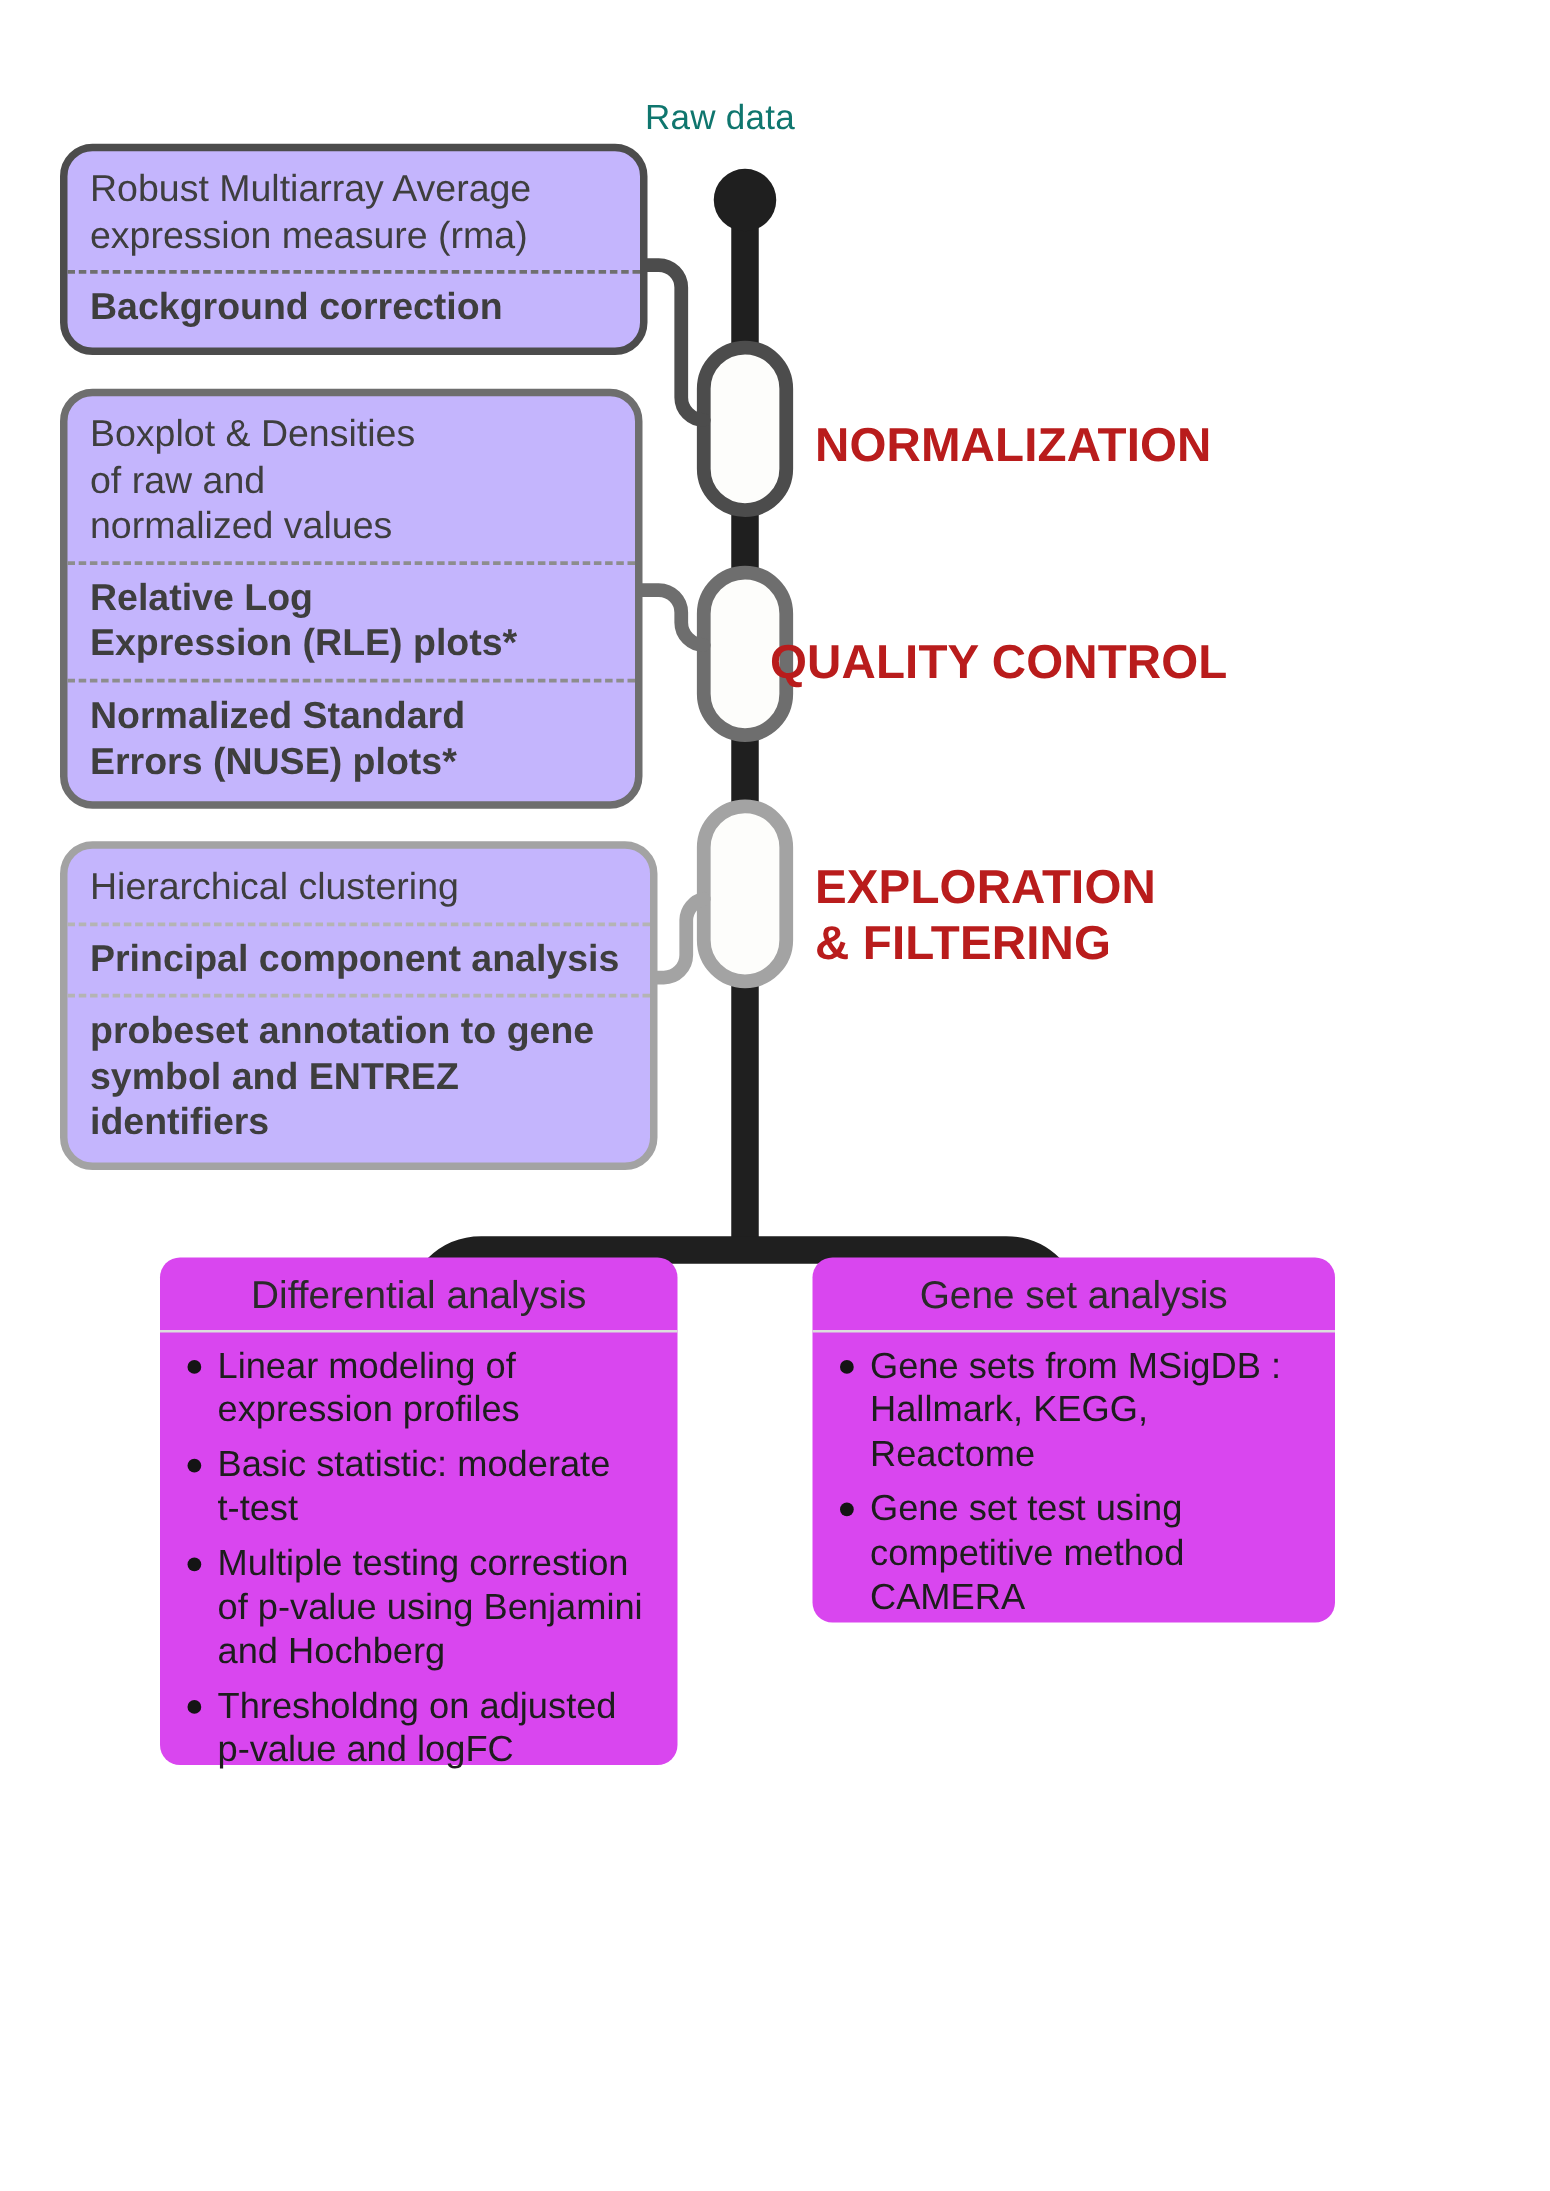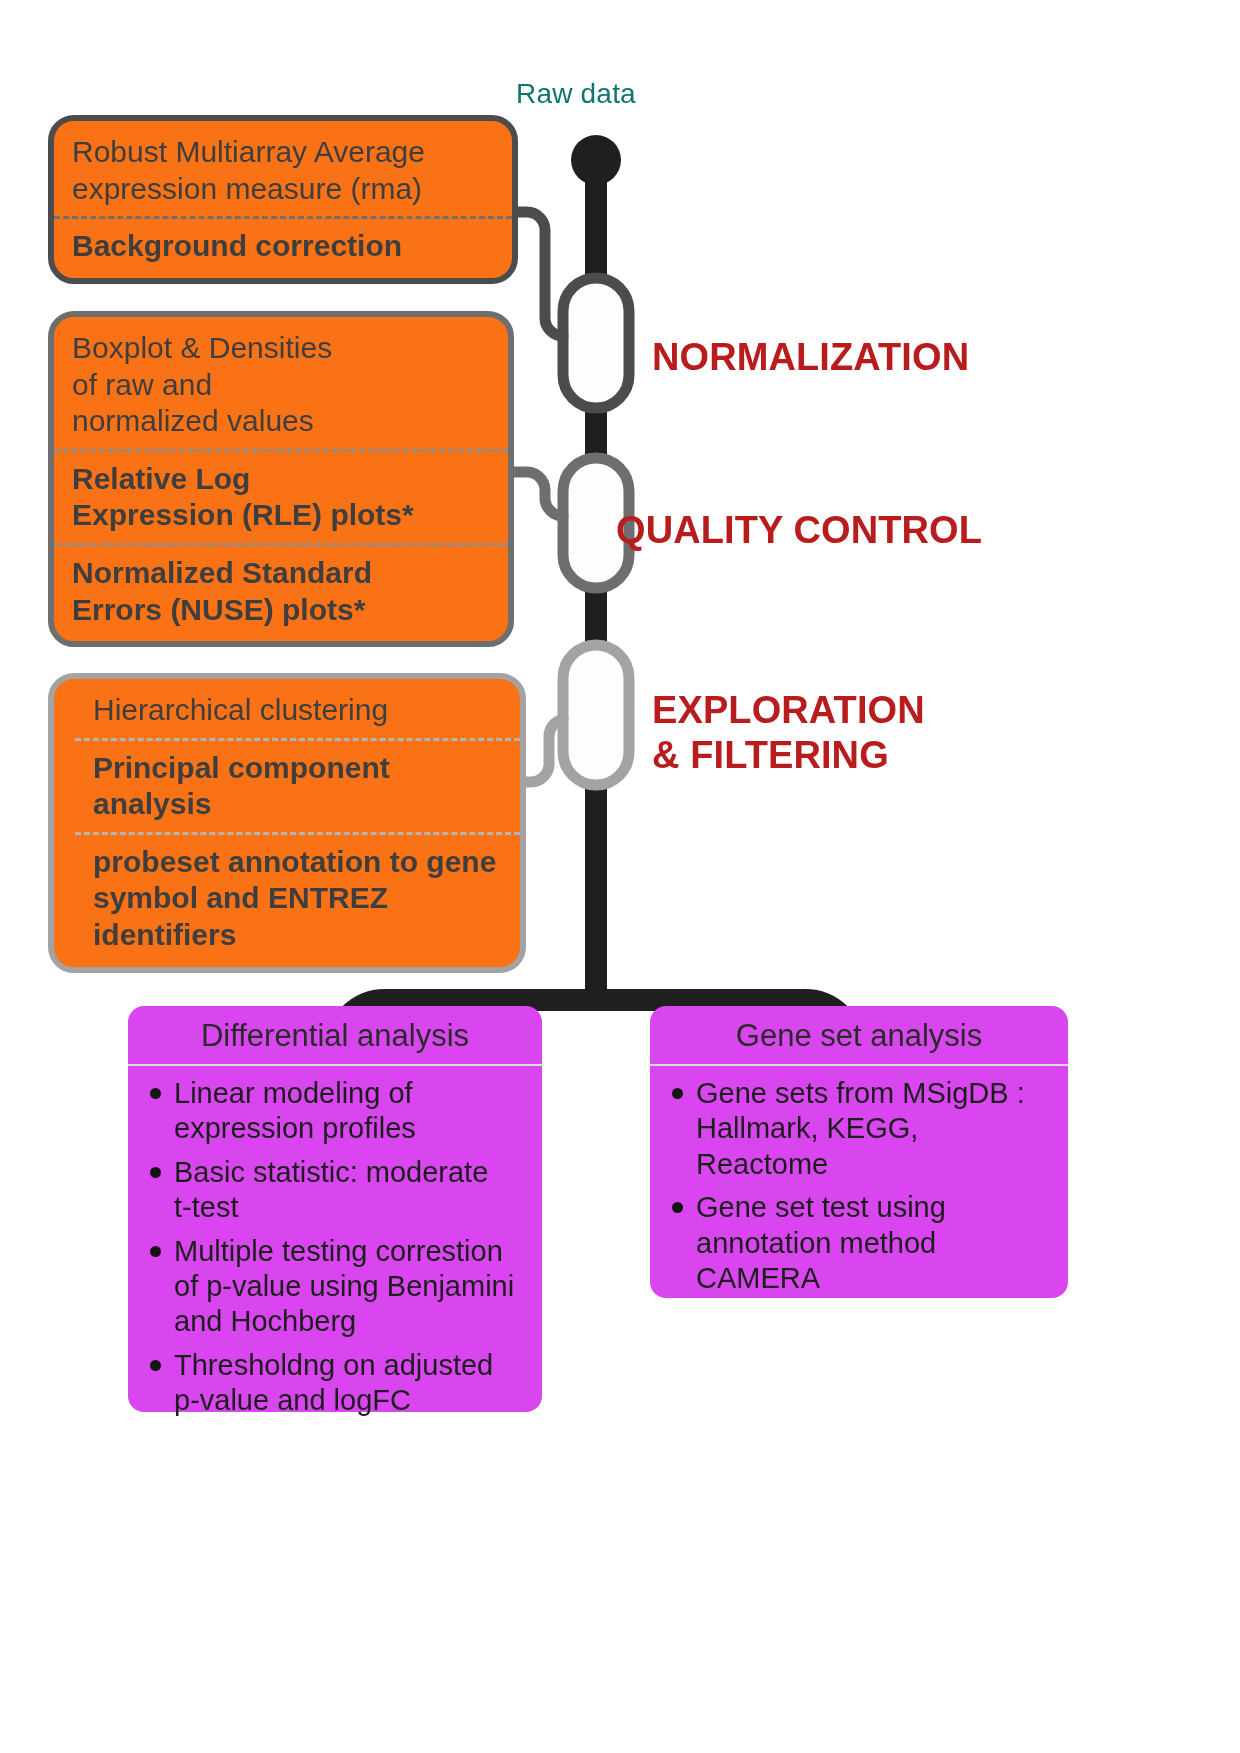--- a/index.html
+++ b/index.html
@@ -8,39 +8,39 @@
     font-family:"Liberation Sans",sans-serif;
     color:#3b3b3b;
     -webkit-font-smoothing:antialiased;
   }
   .canvas{position:absolute;inset:0;}
   svg.wire{position:absolute;left:0;top:0;width:1240px;height:1753px;pointer-events:none;}
 
   
   .card{
     position:absolute;
-    background:#f97316;
+    background:#c4b5fd;
     box-sizing:border-box;
     border-style:solid;
     border-radius:26px;
   }
   .card .rows{padding:4px 0 4px 0;}
   .row{
     padding:9px 16px 9px 18px;
     font-size:30px;line-height:1.22;
     color:#3e3e3e;
     white-space:pre-line;
   }
   .row + .row{border-top-style:dashed;border-top-width:3px;font-weight:bold;}
 
   .card-norm{border-width:6px;border-color:#4c4c4c;}
   .card-norm .row + .row{border-top-color:#6f6f6f;}
   .card-qc{border-width:6px;border-color:#6e6e6e;}
   .card-qc .row + .row{border-top-color:#8d8d8d;}
-  .card-expl{border-width:6px;border-color:#a3a3a3;padding-left:21px;}
+  .card-expl{border-width:6px;border-color:#a3a3a3;}
   .card-expl .row + .row{border-top-color:#b4b4b4;}
 
   
   .stage-label{
     position:absolute;
     font-size:38px;font-weight:bold;letter-spacing:.1px;
     color:#b91c1c;line-height:1.18;white-space:pre-line;
   }
 
   
@@ -177,18 +177,18 @@
     </ul>
   </div>
 
   <div class="panel" style="left:650px;top:1006px;width:418px;height:292px;">
     <div class="panel-title">Gene set analysis</div>
     <ul class="panel-list indented">
       <li>Gene sets from MSigDB :
     Hallmark, KEGG,
     Reactome</li>
       <li>Gene set test using
-annotation method
+competitive method
 CAMERA</li>
     </ul>
   </div>
 
 </div>
 
 </body></html>

